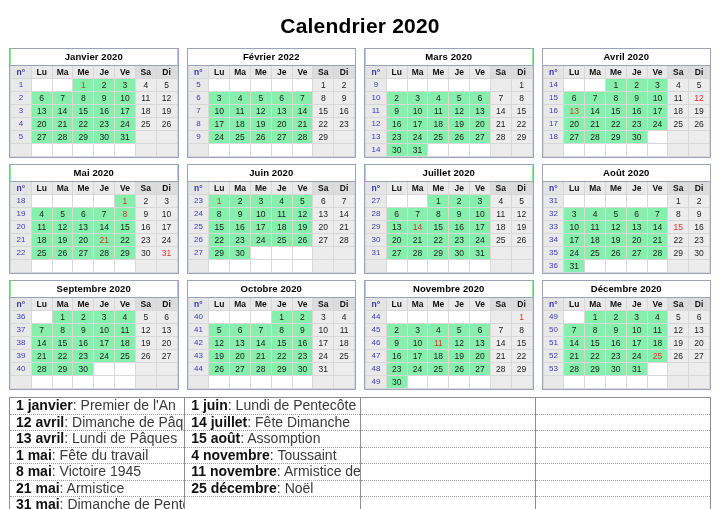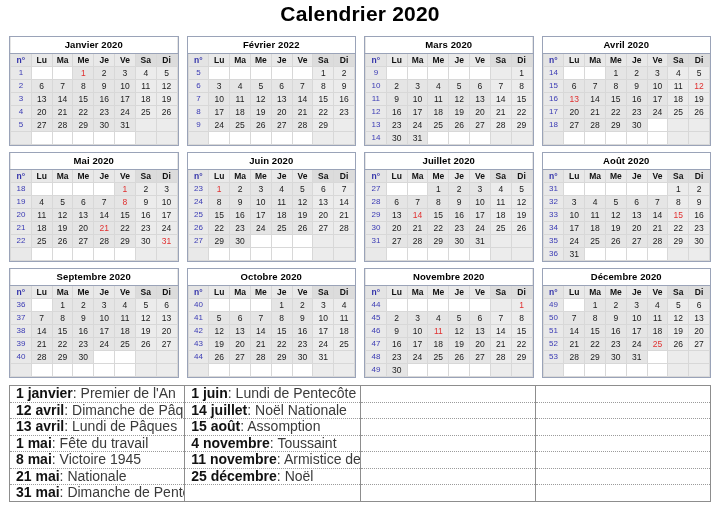--- a/index.html
+++ b/index.html
@@ -16,35 +16,35 @@
     position: relative;
     width: 720px; height: 509px;
     box-sizing: border-box;
     padding: 0;
   }
   #title {
     text-align: center;
     font-size: 21px;
     font-weight: bold;
     letter-spacing: 0.2px;
-    padding-top: 2px;
+    padding-top: 14px;
     padding-bottom: 10px;
     color: #000;
   }
   #months-grid {
     display: grid;
     grid-template-columns: repeat(4, 1fr);
     column-gap: 8px;
     row-gap: 6px;
     padding: 0 9px;
     box-sizing: border-box;
   }
   .month {
     border: 1px solid #9aa3b8;
-    background: #e5e5e5;
+    background: #86efac;
     box-sizing: border-box;
   }
   table.cal {
     border-collapse: collapse;
     width: 100%;
     table-layout: fixed;
     font-size: 8.5px;
   }
   table.cal td, table.cal th {
     border: 1px solid #d8d8d8;
@@ -1079,21 +1079,21 @@
     <table class="legend">
       <tbody id="legend-body">
           <tr>
             <td><span class="d">1 janvier</span><span>: </span><span>Premier de l'An</span></td>
             <td><span class="d">1 juin</span><span>: </span><span>Lundi de Pentecôte</span></td>
             <td></td>
             <td></td>
           </tr>
           <tr>
             <td><span class="d">12 avril</span><span>: </span><span>Dimanche de Pâques</span></td>
-            <td><span class="d">14 juillet</span><span>: </span><span>Noël Nationale</span></td>
+            <td><span class="d">14 juillet</span><span>: </span><span>Fête Dimanche</span></td>
             <td></td>
             <td></td>
           </tr>
           <tr>
             <td><span class="d">13 avril</span><span>: </span><span>Lundi de Pâques</span></td>
             <td><span class="d">15 août</span><span>: </span><span>Assomption</span></td>
             <td></td>
             <td></td>
           </tr>
           <tr>
@@ -1102,21 +1102,21 @@
             <td></td>
             <td></td>
           </tr>
           <tr>
             <td><span class="d">8 mai</span><span>: </span><span>Victoire 1945</span></td>
             <td><span class="d">11 novembre</span><span>: </span><span>Armistice de 1918</span></td>
             <td></td>
             <td></td>
           </tr>
           <tr>
-            <td><span class="d">21 mai</span><span>: </span><span>Nationale</span></td>
+            <td><span class="d">21 mai</span><span>: </span><span>Armistice</span></td>
             <td><span class="d">25 décembre</span><span>: </span><span>Noël</span></td>
             <td></td>
             <td></td>
           </tr>
           <tr>
             <td><span class="d">31 mai</span><span>: </span><span>Dimanche de Pentecôte</span></td>
             <td></td>
             <td></td>
             <td></td>
           </tr>

